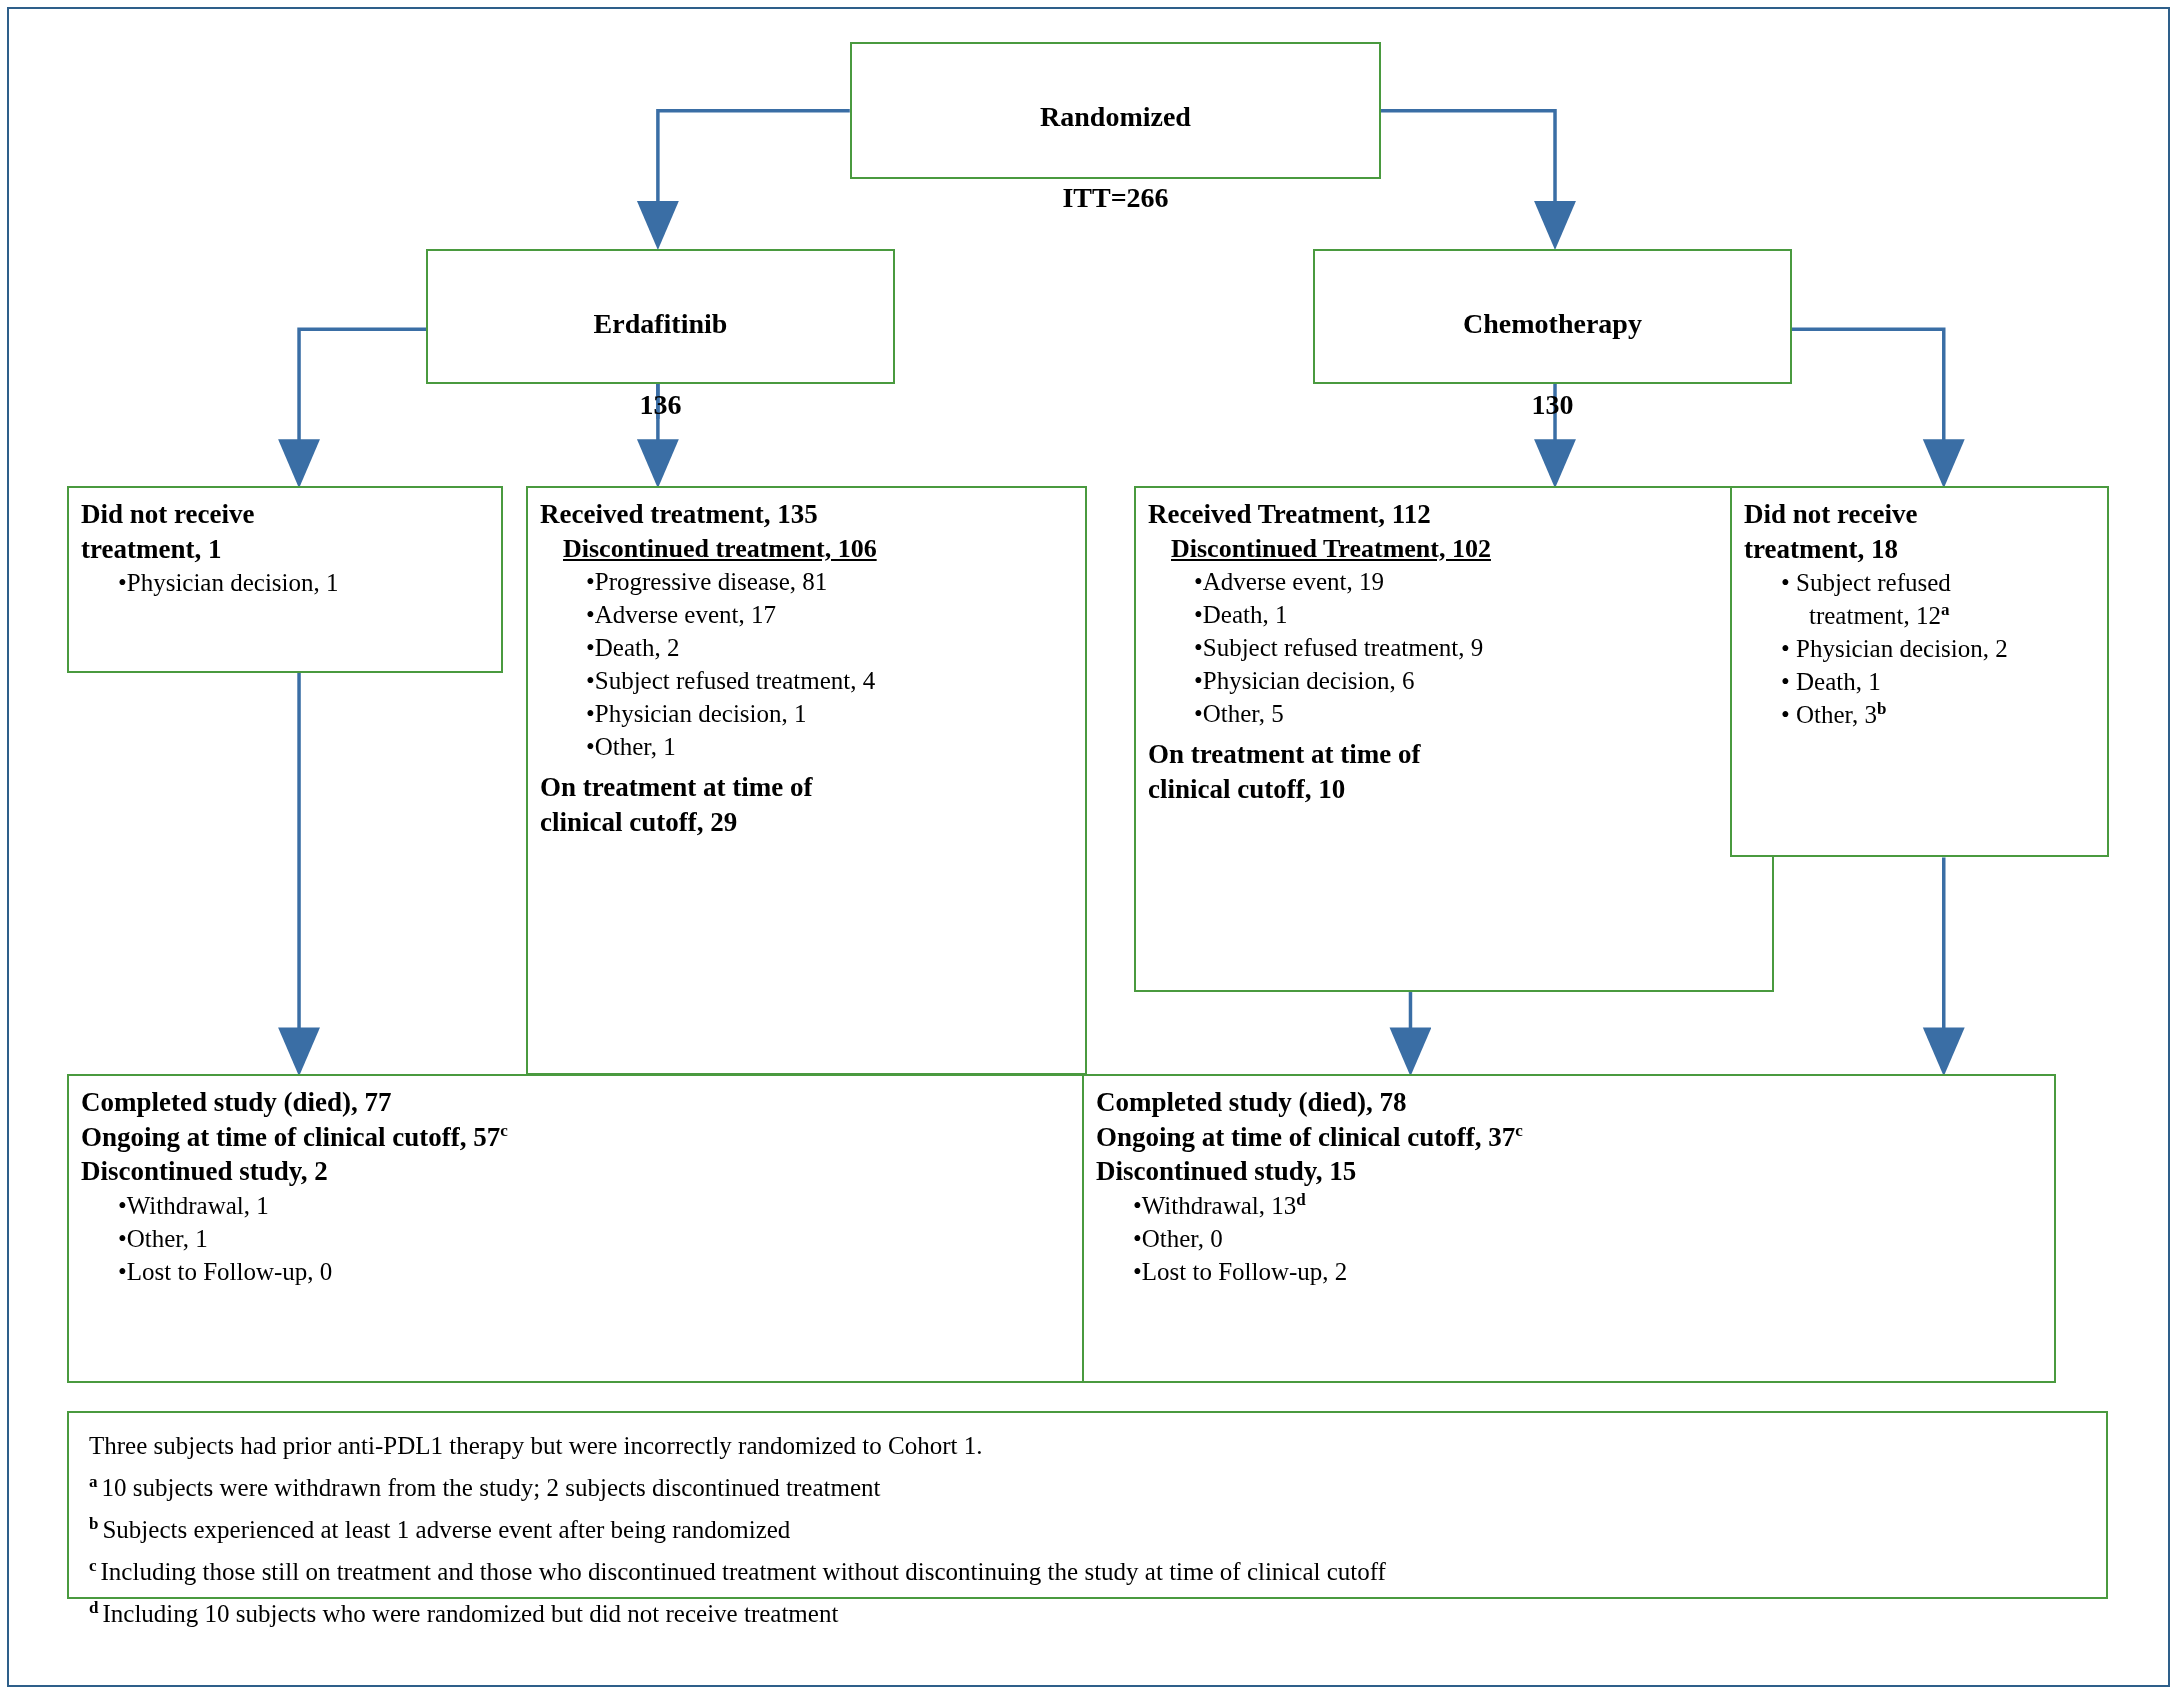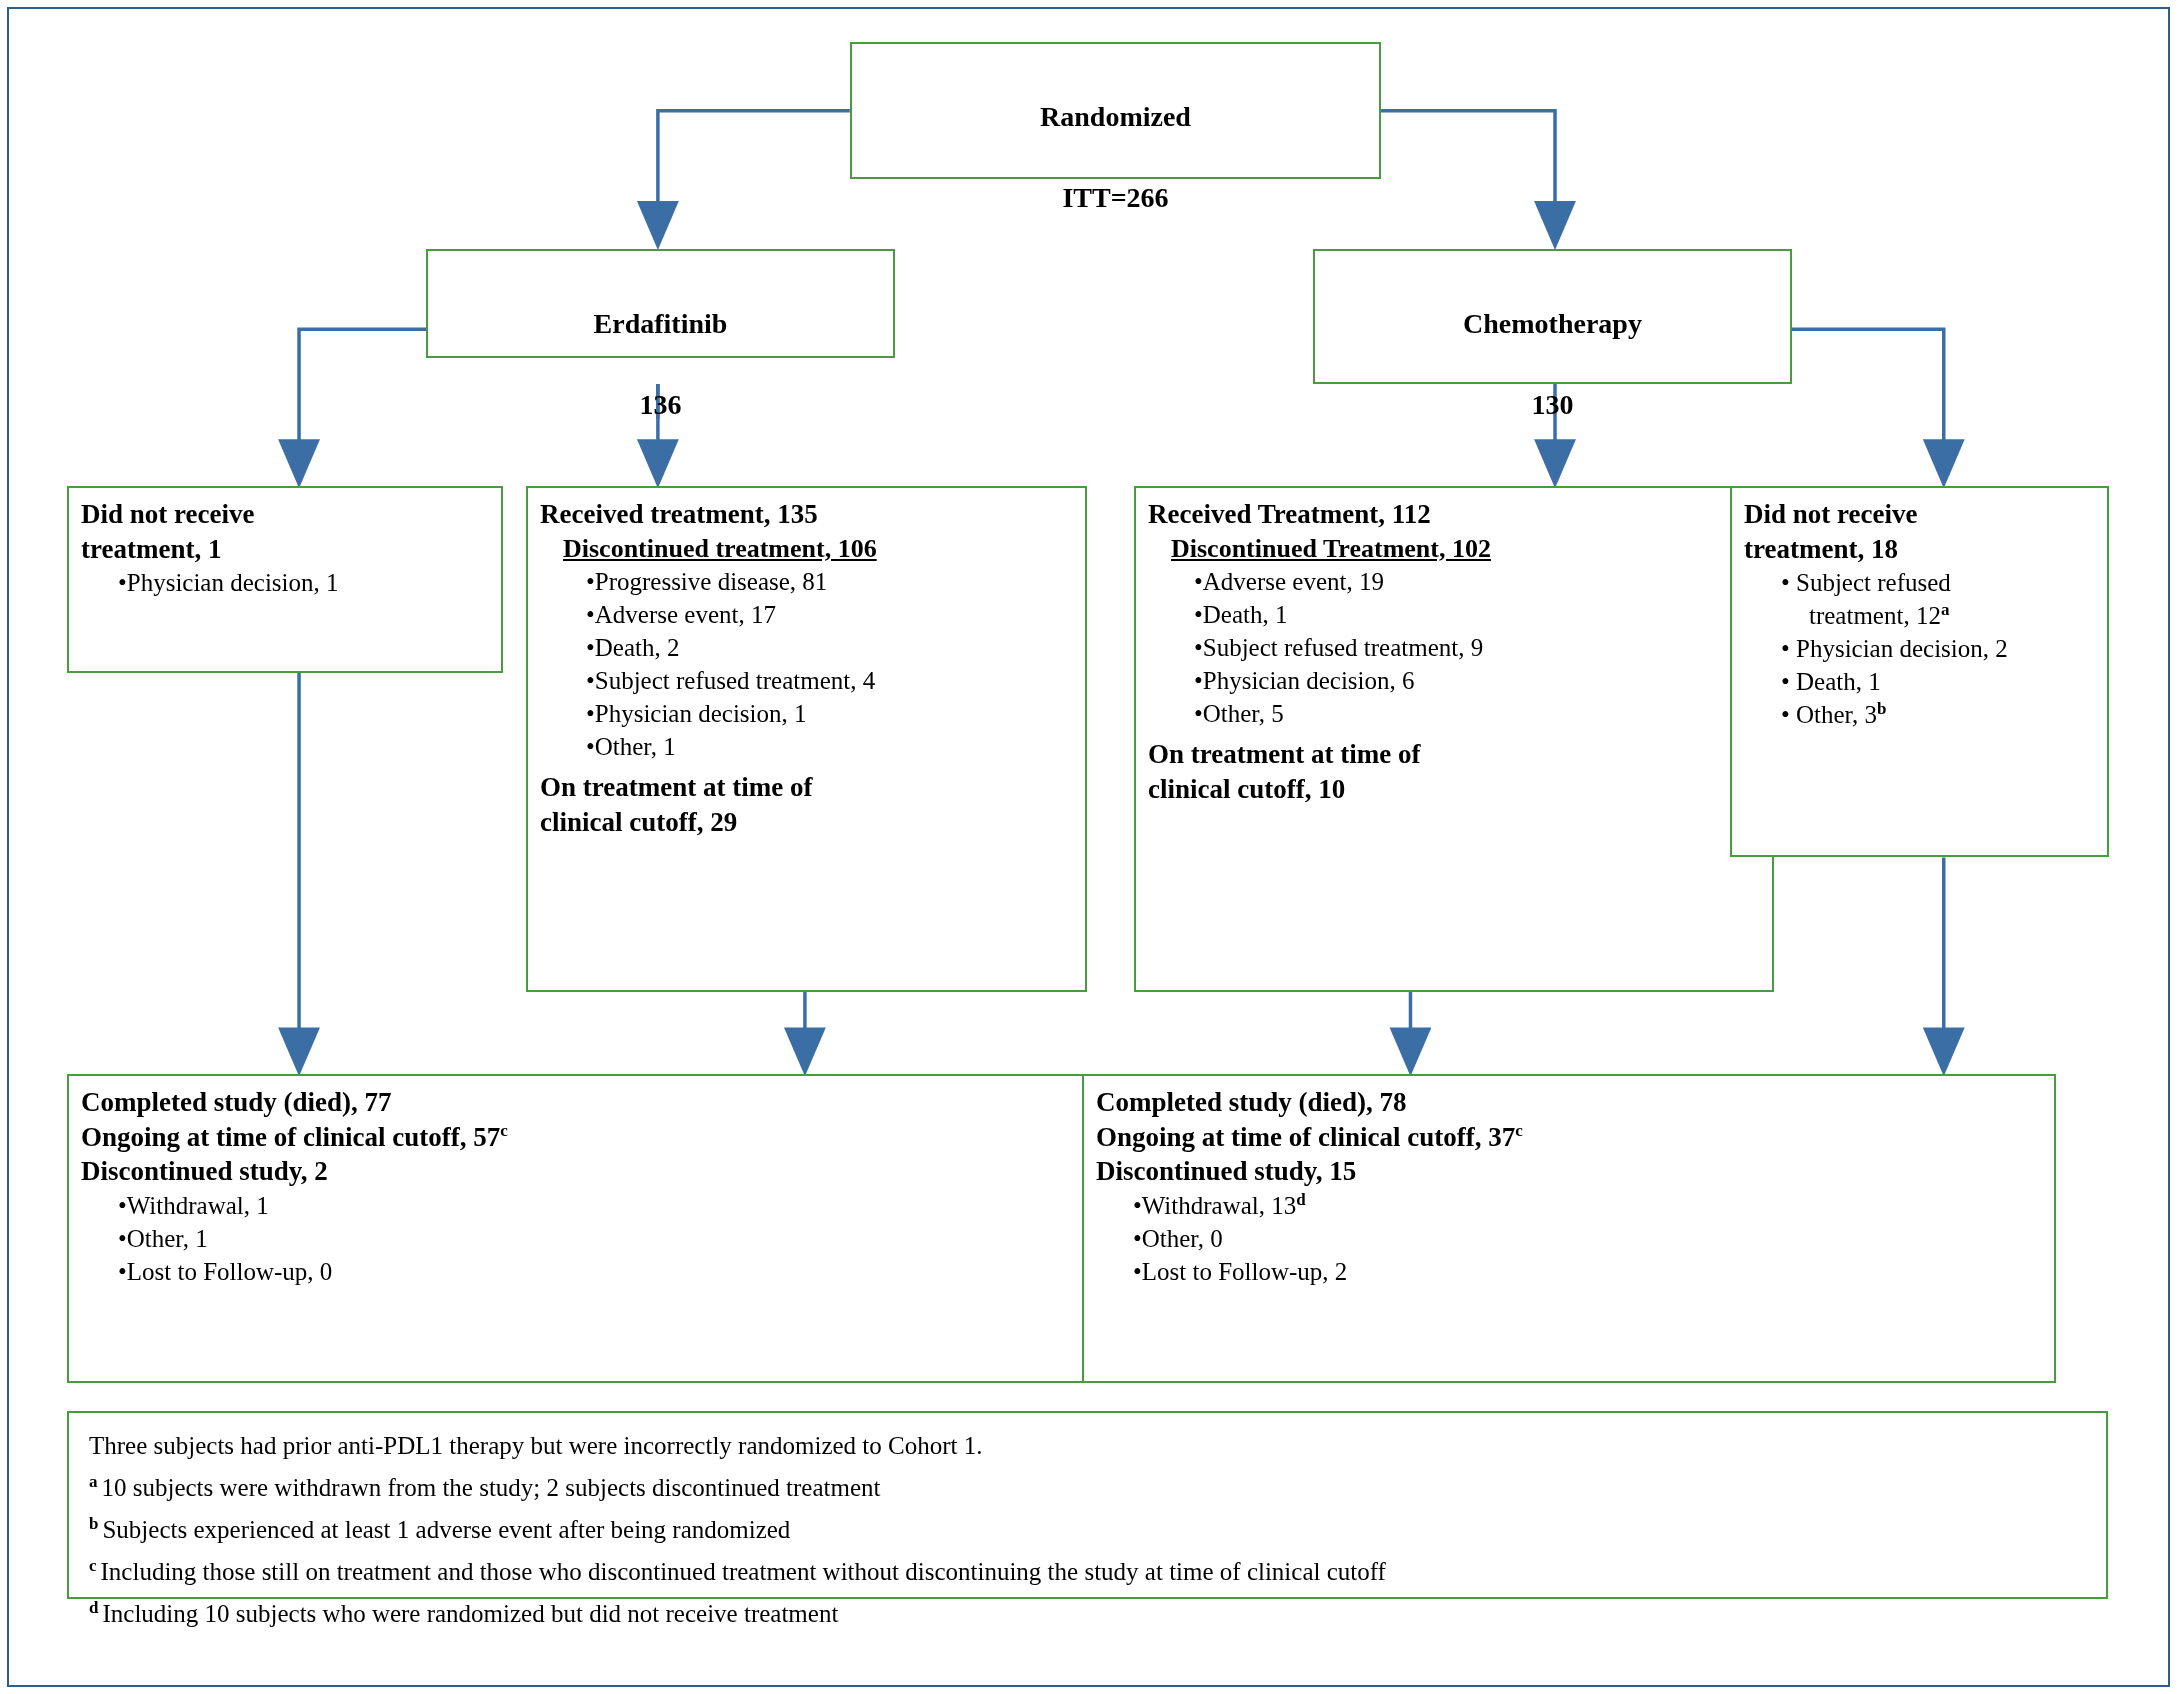--- a/index.html
+++ b/index.html
@@ -126,37 +126,37 @@
       <path d="M2830,1990 L2830,2110" marker-end="url(#arrow)"></path>
       <path d="M3900,1720 L3900,2110" marker-end="url(#arrow)"></path>
     </g>
   </svg>
 
   <div class="box ctr" style="left:850px; top:42px; width:531px; height:137px;">
     <div class="t-title">Randomized</div>
     <div class="t-title">ITT=266</div>
   </div>
 
-  <div class="box ctr" style="left:426px; top:249px; width:469px; height:109px;text-align:center;">
+  <div class="box ctr" style="left:426px; top:249px; width:469px; height:135px;text-align:center;">
     <div class="t-title">Erdafitinib</div>
     <div class="t-title">136</div>
   </div>
 
   <div class="box ctr" style="left:1313px; top:249px; width:479px; height:135px;">
     <div class="t-title">Chemotherapy</div>
     <div class="t-title">130</div>
   </div>
 
   <div class="box" style="left:67px; top:486px; width:436px; height:187px;">
     <div class="t-head">Did not receive</div>
     <div class="t-head">treatment, 1</div>
     <div class="t-item indent2">•Physician decision, 1</div>
   </div>
 
-  <div class="box" style="left:526px; top:486px; width:561px; height:506px;">
+  <div class="box" style="left:526px; top:486px; width:561px; height:589px;">
     <div class="t-head">Received treatment, 135</div>
     <div class="t-sub">Discontinued treatment, 106</div>
     <div class="t-item">•Progressive disease, 81</div>
     <div class="t-item">•Adverse event, 17</div>
     <div class="t-item">•Death, 2</div>
     <div class="t-item">•Subject refused treatment, 4</div>
     <div class="t-item">•Physician decision, 1</div>
     <div class="t-item">•Other, 1</div>
     <div class="t-head" style="margin-top:7px;">On treatment at time of</div>
     <div class="t-head">clinical cutoff, 29</div>

